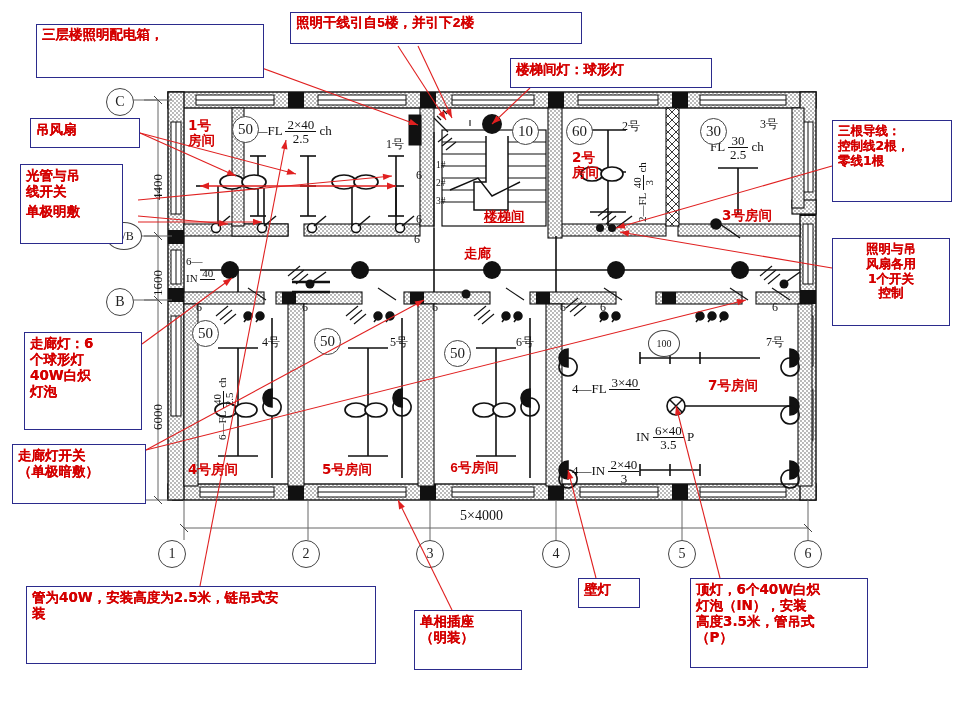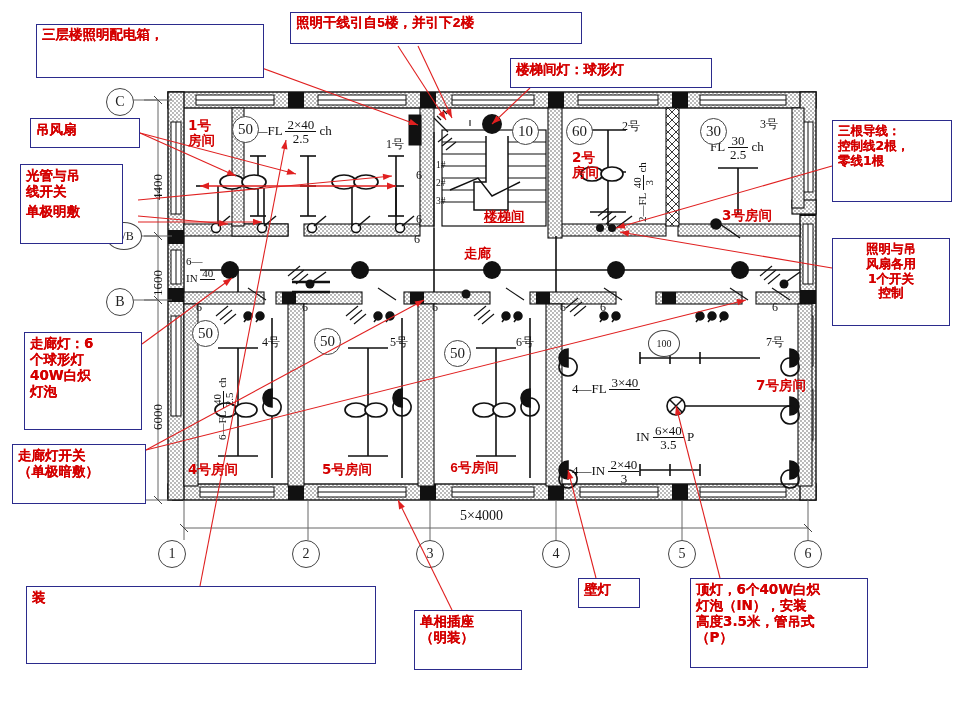--- a/index.html
+++ b/index.html
@@ -514,21 +514,21 @@
   <div class="bub p wide" style="left:648px;top:330px;">100</div>
 
   <div class="roomlbl" style="left:188px;top:118px;">1号
 房间</div>
   <div class="roomlbl" style="left:572px;top:150px;">2号
 房间</div>
   <div class="roomlbl" style="left:722px;top:208px;">3号房间</div>
   <div class="roomlbl" style="left:188px;top:462px;">4号房间</div>
   <div class="roomlbl" style="left:322px;top:462px;">5号房间</div>
   <div class="roomlbl" style="left:450px;top:462px;font-family:Liberation Mono, monospace;">6号房间</div>
-  <div class="roomlbl" style="left:708px;top:378px;margin-left:48px;">7号房间</div>
+  <div class="roomlbl" style="left:708px;top:378px;">7号房间</div>
   <div class="roomlbl" style="left:484px;top:209px;text-decoration:underline;">楼梯间</div>
   <div class="roomlbl" style="left:464px;top:246px;">走廊</div>
 
   <svg id="leaders">
     <g stroke="#e02020" stroke-width="1.1" fill="none" id="leadergroup">
         <line x1="218" y1="52" x2="418" y2="125"></line>
         <line x1="398" y1="46" x2="446" y2="120"></line>
         <line x1="418" y1="46" x2="452" y2="118"></line>
         <line x1="530" y1="88" x2="492" y2="124"></line>
         <line x1="140" y1="133" x2="296" y2="174"></line>
@@ -607,20 +607,21 @@
         <div>走廊灯：6</div>
         <div>个球形灯</div>
         <div>40W白炽</div>
         <div>灯泡</div>
       </div>
       <div class="callout c-m" style="left: 12px; top: 444px; width: 134px; min-height: 60px;">
         <div>走廊灯开关</div>
         <div>（单极暗敷）</div>
       </div>
       <div class="callout c-m" style="left: 26px; top: 586px; width: 350px; min-height: 78px;">
+        <div>管为40W，安装高度为2.5米，链吊式安</div>
         <div>装</div>
       </div>
       <div class="callout c-m" style="left: 414px; top: 610px; width: 108px; min-height: 60px;">
         <div>单相插座</div>
         <div>（明装）</div>
       </div>
       <div class="callout c-m" style="left: 578px; top: 578px; width: 62px; min-height: 30px;">
         <div>壁灯</div>
       </div>
       <div class="callout c-m" style="left: 690px; top: 578px; width: 178px; min-height: 90px;">

